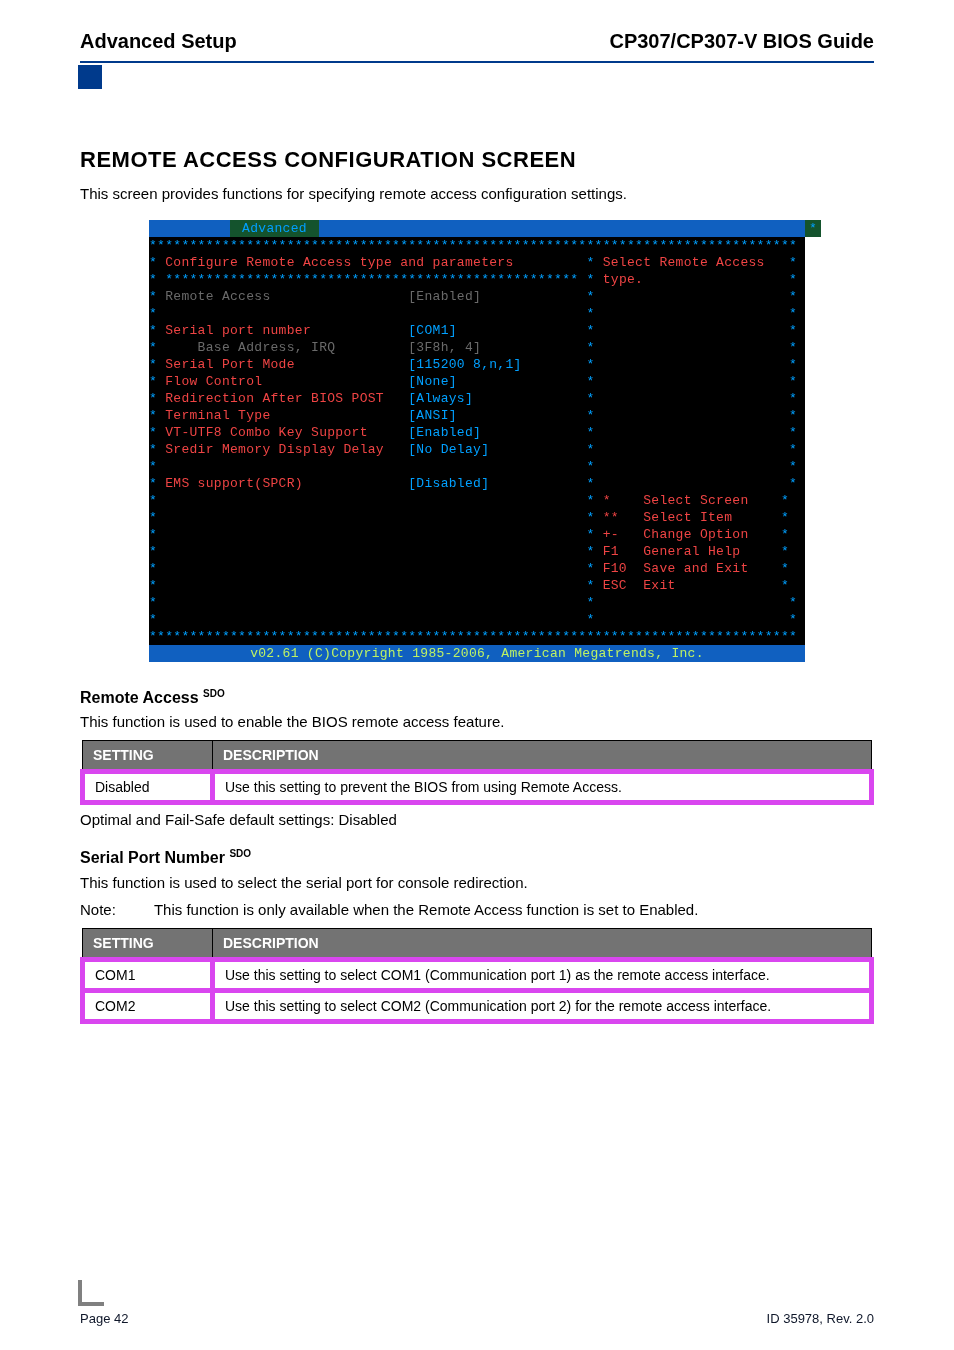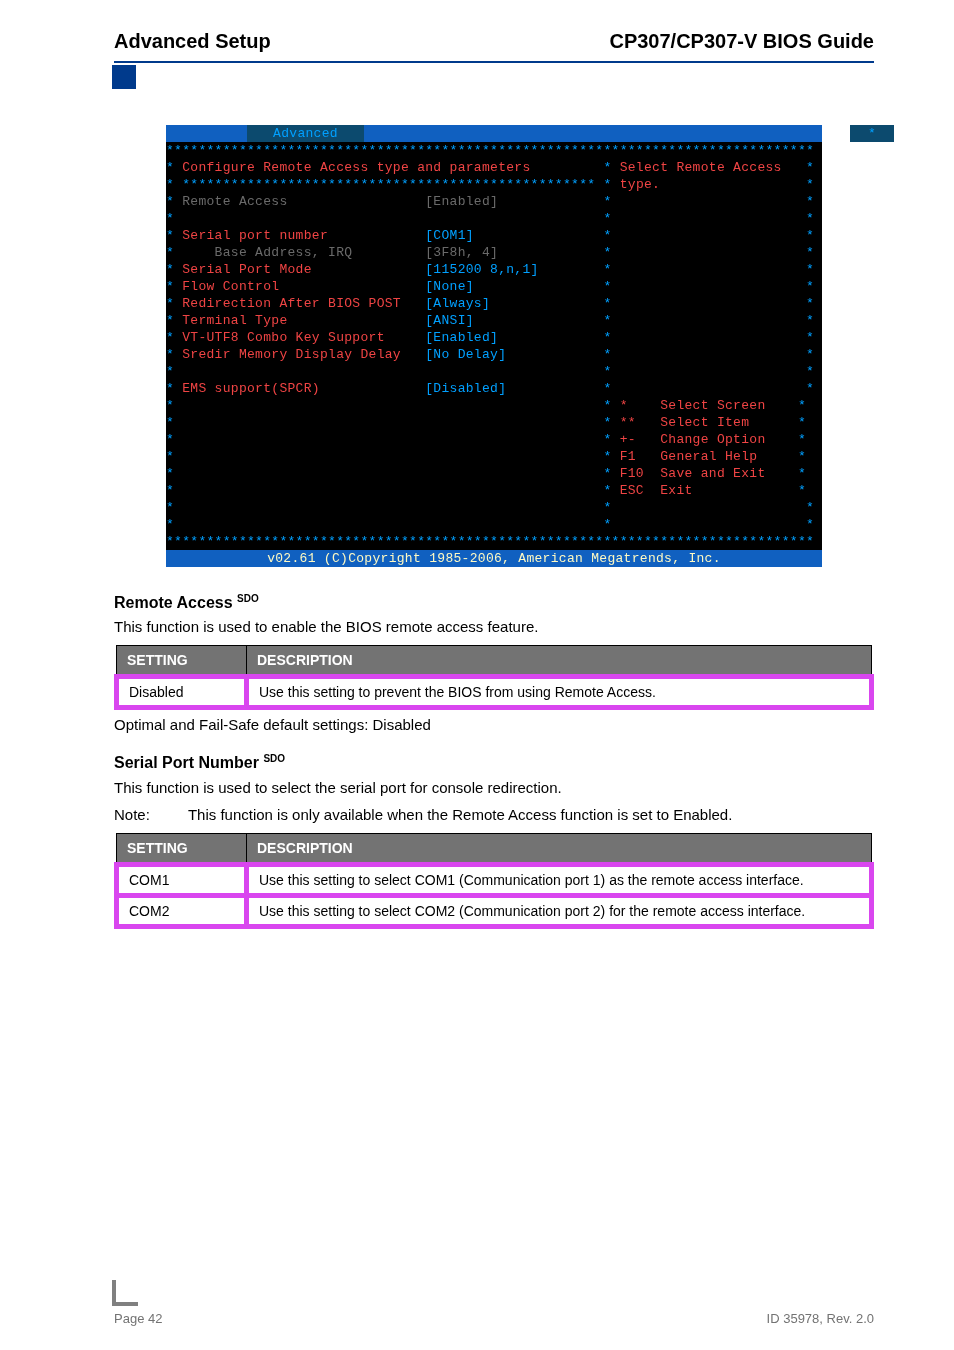--- a/index.html
+++ b/index.html
@@ -8,21 +8,20 @@
     margin: 0;
     padding: 0;
     background: #fff;
     color: #000;
     width: 954px;
   }
   .page {
     padding: 30px 80px 60px 80px;
     position: relative;
     min-height: 1350px;
-    margin-left: 34px;
   }
   .top-rule {
     border-top: 2px solid #003a8c;
     margin: 0 0 0 0;
     width: 100%;
   }
   .header-row {
     display: flex;
     justify-content: space-between;
     font-weight: bold;
@@ -61,28 +60,28 @@
     padding: 0;
     white-space: pre;
     letter-spacing: 0.3px;
   }
   .bios .topbar {
     background: #1060c0;
     color: #000;
     display:flex;
   }
   .bios .tab {
-    background: #0c4a6e;
+    background: #14532d;
     color: #00a0ff;
-    padding: 0 18px;
+    padding: 0 4px;
   }
   .bios .white { color: #ef4444; }
   .bios .cyan  { color: #00a0ff; }
   .bios .grey  { color: #6a6a6a; }
-  .bios .footer { background:#1060c0; color:#fef9c3; text-align:center;}
+  .bios .footer { background:#1060c0; color:#bef264; text-align:center;}
   
   h2.subhead {
     font-size: 16px;
     font-weight: bold;
     margin: 20px 0 6px 0;
   }
   .sup { font-size: 10px; vertical-align: super; }
   p.body {
     font-size: 15px;
     margin: 4px 0 10px 0;
@@ -117,21 +116,21 @@
     margin: 6px 0 18px 0;
   }
   .footer-bar {
     position: absolute;
     bottom: 24px;
     left: 80px;
     right: 80px;
     display:flex;
     justify-content: space-between;
     font-size: 13px;
-    color:#737373;
+    color:#0f172a;
     padding-top:4px;
   }
   .corner-mark {
     position:absolute;
     bottom: 44px;
     left: 78px;
     width: 26px; height:26px;
     border-left: 4px solid #808080;
     border-bottom: 4px solid #808080;
   }
@@ -148,20 +147,22 @@
   <div class="top-rule"></div>
 
   <div class="logo-block">
     <svg width="110" height="50" viewBox="0 0 110 50">
       <rect x="0" y="0" width="24" height="24" fill="#003a8c"></rect>
       <rect x="24" y="0" width="86" height="24" fill="#ffffff"></rect>
       <rect x="0" y="24" width="24" height="26" fill="#ffffff"></rect>
     </svg>
   </div>
 
+  <h1 class="section-title">REMOTE ACCESS CONFIGURATION SCREEN</h1>
+  <p class="intro">This screen provides functions for specifying remote access configuration settings.</p>
 
   
   <div class="bios-wrapper">
     <div class="bios" id="bios"><div class="topbar"><span>          </span><span class="tab"> Advanced </span><span>                                                            </span><span class="tab">*</span></div><div><span class="cyan">********************************************************************************</span></div><div><span class="cyan">* </span><span class="white">Configure Remote Access type and parameters         </span><span class="cyan">* </span><span class="white">Select Remote Access  </span><span class="cyan"> *</span></div><div><span class="cyan">* </span><span class="cyan">***************************************************</span><span class="cyan"> * </span><span class="white">type.                 </span><span class="cyan"> *</span></div><div><span class="cyan">* </span><span class="grey">Remote Access                 </span><span class="grey">[Enabled]             </span><span class="cyan">*</span><span class="cyan">                        </span><span class="cyan">*</span></div><div><span class="cyan">* </span><span class="cyan">                              </span><span class="cyan">                      </span><span class="cyan">*</span><span class="cyan">                        </span><span class="cyan">*</span></div><div><span class="cyan">* </span><span class="white">Serial port number            </span><span class="cyan">[COM1]                </span><span class="cyan">*</span><span class="cyan">                        </span><span class="cyan">*</span></div><div><span class="cyan">* </span><span class="grey">    Base Address, IRQ         </span><span class="grey">[3F8h, 4]             </span><span class="cyan">*</span><span class="cyan">                        </span><span class="cyan">*</span></div><div><span class="cyan">* </span><span class="white">Serial Port Mode              </span><span class="cyan">[115200 8,n,1]        </span><span class="cyan">*</span><span class="cyan">                        </span><span class="cyan">*</span></div><div><span class="cyan">* </span><span class="white">Flow Control                  </span><span class="cyan">[None]                </span><span class="cyan">*</span><span class="cyan">                        </span><span class="cyan">*</span></div><div><span class="cyan">* </span><span class="white">Redirection After BIOS POST   </span><span class="cyan">[Always]              </span><span class="cyan">*</span><span class="cyan">                        </span><span class="cyan">*</span></div><div><span class="cyan">* </span><span class="white">Terminal Type                 </span><span class="cyan">[ANSI]                </span><span class="cyan">*</span><span class="cyan">                        </span><span class="cyan">*</span></div><div><span class="cyan">* </span><span class="white">VT-UTF8 Combo Key Support     </span><span class="cyan">[Enabled]             </span><span class="cyan">*</span><span class="cyan">                        </span><span class="cyan">*</span></div><div><span class="cyan">* </span><span class="white">Sredir Memory Display Delay   </span><span class="cyan">[No Delay]            </span><span class="cyan">*</span><span class="cyan">                        </span><span class="cyan">*</span></div><div><span class="cyan">* </span><span class="cyan">                              </span><span class="cyan">                      </span><span class="cyan">*</span><span class="cyan">                        </span><span class="cyan">*</span></div><div><span class="cyan">* </span><span class="white">EMS support(SPCR)             </span><span class="cyan">[Disabled]            </span><span class="cyan">*</span><span class="cyan">                        </span><span class="cyan">*</span></div><div><span class="cyan">* </span><span class="cyan">                                                    </span><span class="cyan">* </span><span class="white">*    </span><span class="white">Select Screen    </span><span class="cyan">*</span></div><div><span class="cyan">* </span><span class="cyan">                                                    </span><span class="cyan">* </span><span class="white">**   </span><span class="white">Select Item      </span><span class="cyan">*</span></div><div><span class="cyan">* </span><span class="cyan">                                                    </span><span class="cyan">* </span><span class="white">+-   </span><span class="white">Change Option    </span><span class="cyan">*</span></div><div><span class="cyan">* </span><span class="cyan">                                                    </span><span class="cyan">* </span><span class="white">F1   </span><span class="white">General Help     </span><span class="cyan">*</span></div><div><span class="cyan">* </span><span class="cyan">                                                    </span><span class="cyan">* </span><span class="white">F10  </span><span class="white">Save and Exit    </span><span class="cyan">*</span></div><div><span class="cyan">* </span><span class="cyan">                                                    </span><span class="cyan">* </span><span class="white">ESC  </span><span class="white">Exit             </span><span class="cyan">*</span></div><div><span class="cyan">* </span><span class="cyan">                                                    </span><span class="cyan">*</span><span class="cyan">                        </span><span class="cyan">*</span></div><div><span class="cyan">* </span><span class="cyan">                                                    </span><span class="cyan">*</span><span class="cyan">                        </span><span class="cyan">*</span></div><div><span class="cyan">********************************************************************************</span></div><div class="footer">            v02.61 (C)Copyright 1985-2006, American Megatrends, Inc.            </div></div>
   </div>
 
   
   <h2 class="subhead">
     <span>Remote Access</span>
     <span class="sup">SDO</span>

